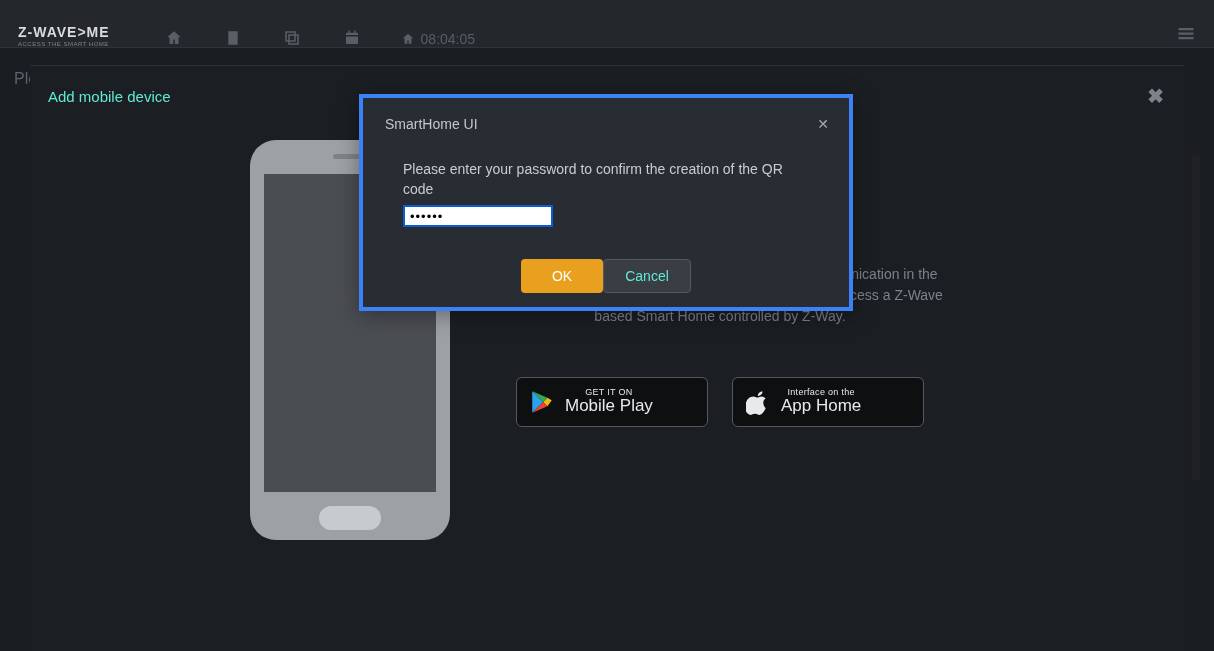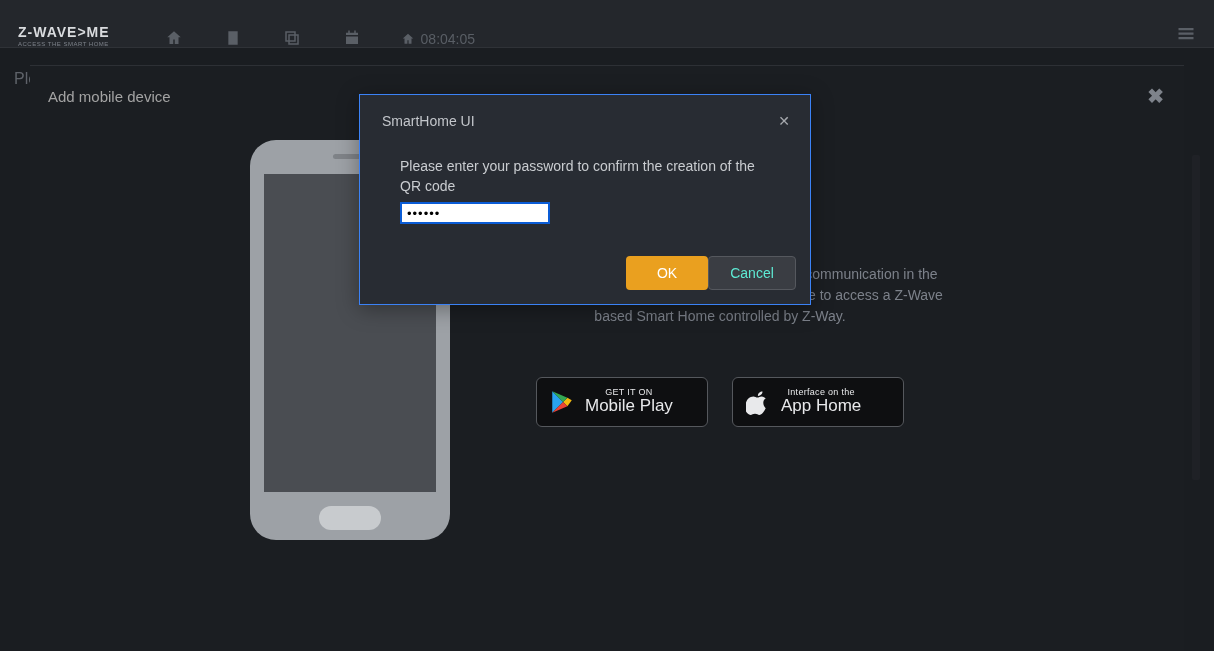--- a/index.html
+++ b/index.html
@@ -56,21 +56,21 @@
     .modal1 {
       position: absolute;
       left: 30px; right: 30px; top: 65px; bottom: 0;
       background: #1b1e22;
       border-top: 1px solid #2d3035;
     }
     .modal1-header {
       display: flex; align-items: center; justify-content: space-between;
       padding: 18px 20px 12px 18px;
     }
-    .modal1-title { color: #a3a3a3; font-size: 15px; }
+    .modal1-title { color: #5eead4; font-size: 15px; }
     .modal1-close { color: #7e838b; font-size: 20px; font-weight: bold; cursor: pointer; }
     .modal1-body {
       display: flex; gap: 40px; padding: 20px 30px 40px 220px; align-items: flex-start;
     }
     
     .phone {
       width: 200px; height: 400px;
       background: #9da1a6;
       border-radius: 26px;
       position: relative;
@@ -87,40 +87,40 @@
     .phone .speaker {
       position: absolute; top: 14px; left: 50%; transform: translateX(-50%);
       width: 34px; height: 5px; border-radius: 3px; background: #7f8388;
     }
     
     .info-col { flex: 1; text-align: center; padding-top: 90px; max-width: 460px; }
     .info-col .heading { color: #5f636a; font-weight: bold; font-size: 16px; margin-bottom: 16px; letter-spacing: .3px; }
     .info-col .para { color: #7c818a; font-size: 14px; line-height: 1.5; margin-bottom: 50px; }
     .stores { display: flex; gap: 24px; justify-content: center; }
     .store-badge {
-      width: 172px; height: 50px;
+      width: 192px; height: 50px;
       background: #0e0f11;
       border: 1px solid #55585d;
       border-radius: 6px;
       display: flex; align-items: center; gap: 10px;
       padding: 0 12px;
       color: #e8e9eb;
       cursor: pointer;
     }
     .store-badge .txt-small { font-size: 9px; line-height: 1; letter-spacing: .3px; }
     .store-badge .txt-big { font-size: 17px; line-height: 1.1; }
     .store-badge .bicon { width: 26px; height: 26px; flex-shrink: 0; }
 
     
     .dialog {
       position: absolute;
       left: 359px; top: 94px;
-      width: 452px;
+      width: 494px;
       background: #282c33;
-      border: 1px solid #3b82f6;
+      border: 4px solid #3b82f6;
       box-shadow: 0 4px 20px rgba(0,0,0,.35);
     }
     .dialog-head {
       display: flex; justify-content: space-between; align-items: center;
       padding: 18px 20px 6px 22px;
       color: #c3c6cb; font-size: 14px;
     }
     .dialog-head .x { color: #a6a9ae; font-size: 14px; cursor: pointer; }
     .dialog-body { padding: 22px 40px 10px 40px; }
     .dialog-body .msg { color: #c9ccd0; font-size: 14px; line-height: 1.4; margin-bottom: 6px; }
@@ -128,21 +128,21 @@
       width: 150px; height: 22px;
       background: #ffffff;
       border: 2px solid #0a5cd6;
       color: #000;
       font-size: 13px;
       padding: 0 5px;
       letter-spacing: 1px;
       outline: none;
     }
     .dialog-foot {
-      display: flex; justify-content: flex-end; gap: 0;
+      display: flex; justify-content: center; gap: 0;
       padding: 22px 14px 14px 14px;
     }
     .btn {
       height: 34px; padding: 0 20px;
       border-radius: 4px;
       font-size: 14px;
       border: none;
       cursor: pointer;
     }
     .btn-ok { background: #eaa01f; color: #fff; min-width: 82px; }

